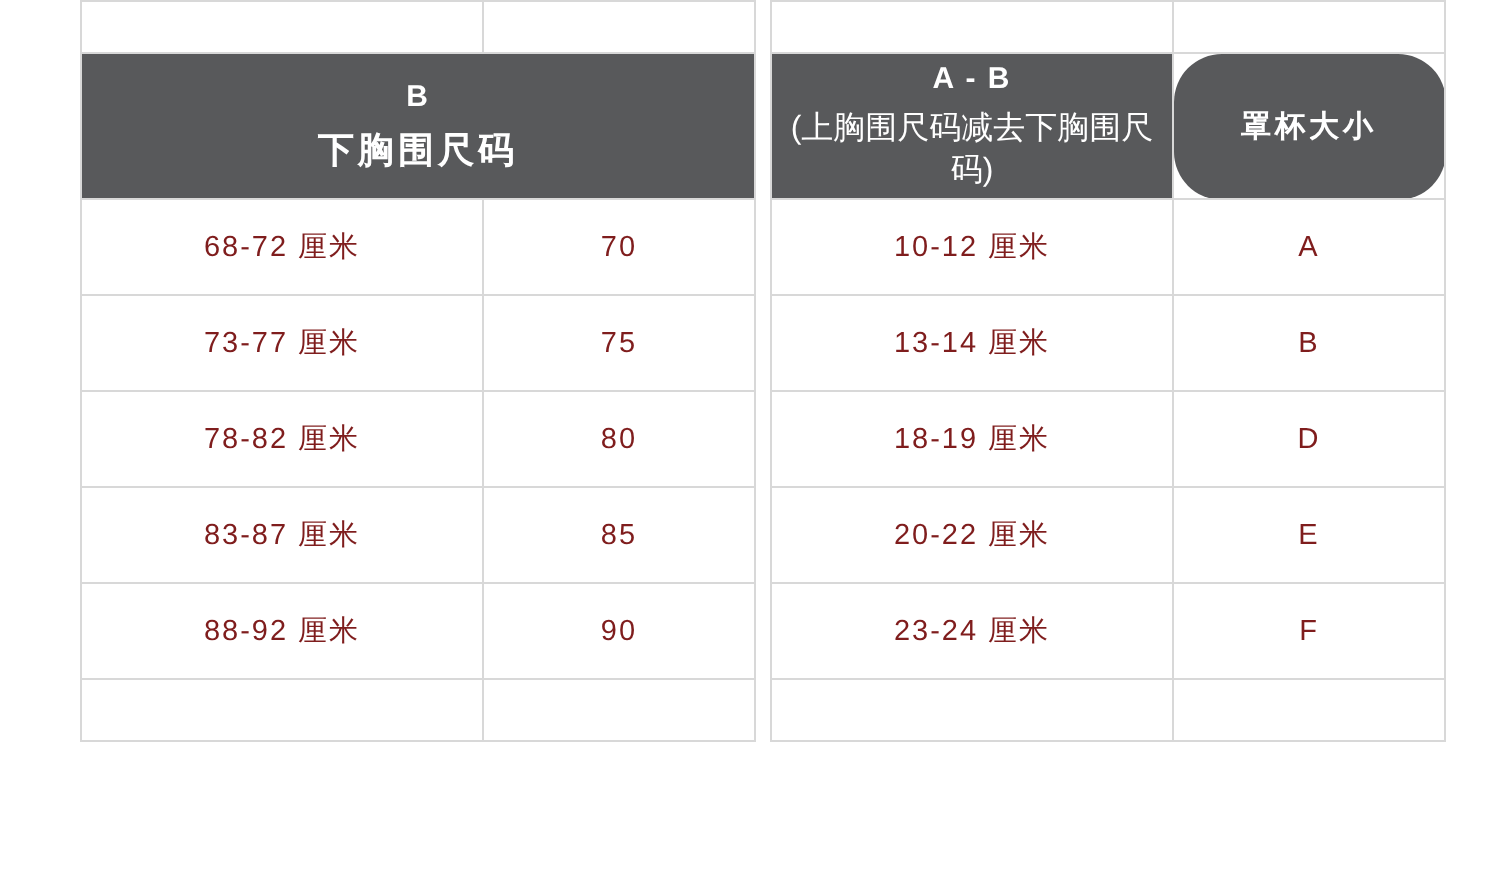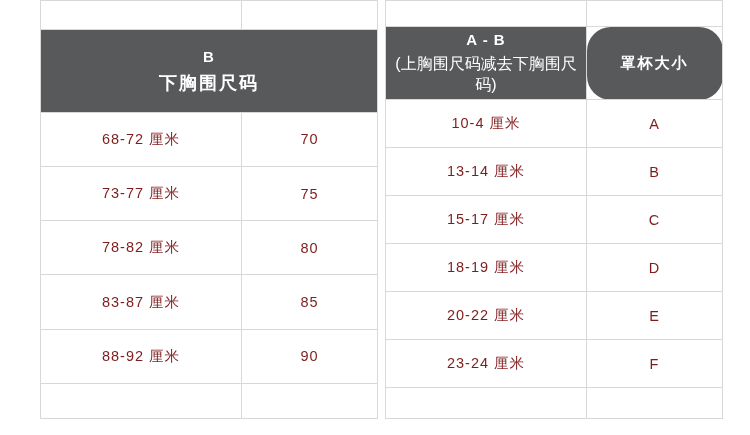--- a/index.html
+++ b/index.html
@@ -163,30 +163,26 @@
       <tr>
         <th class="hdr col-c">
           <span class="line1">A - B</span>
           <span class="small">(上胸围尺码减去下胸围尺码)</span>
         </th>
         <th class="hdr col-d">
           <span class="hdr-single">罩杯大小</span>
         </th>
       </tr>
       <tr class="data">
-        <td class="col-c">10-4 厘米</td>
+        <td class="col-c">10-12 厘米</td>
         <td class="col-d">A</td>
       </tr>
       <tr class="data">
         <td class="col-c">13-14 厘米</td>
         <td class="col-d">B</td>
-      </tr>
-      <tr class="data">
-        <td class="col-c">15-17 厘米</td>
-        <td class="col-d">C</td>
       </tr>
       <tr class="data">
         <td class="col-c">18-19 厘米</td>
         <td class="col-d">D</td>
       </tr>
       <tr class="data">
         <td class="col-c">20-22 厘米</td>
         <td class="col-d">E</td>
       </tr>
       <tr class="data">

